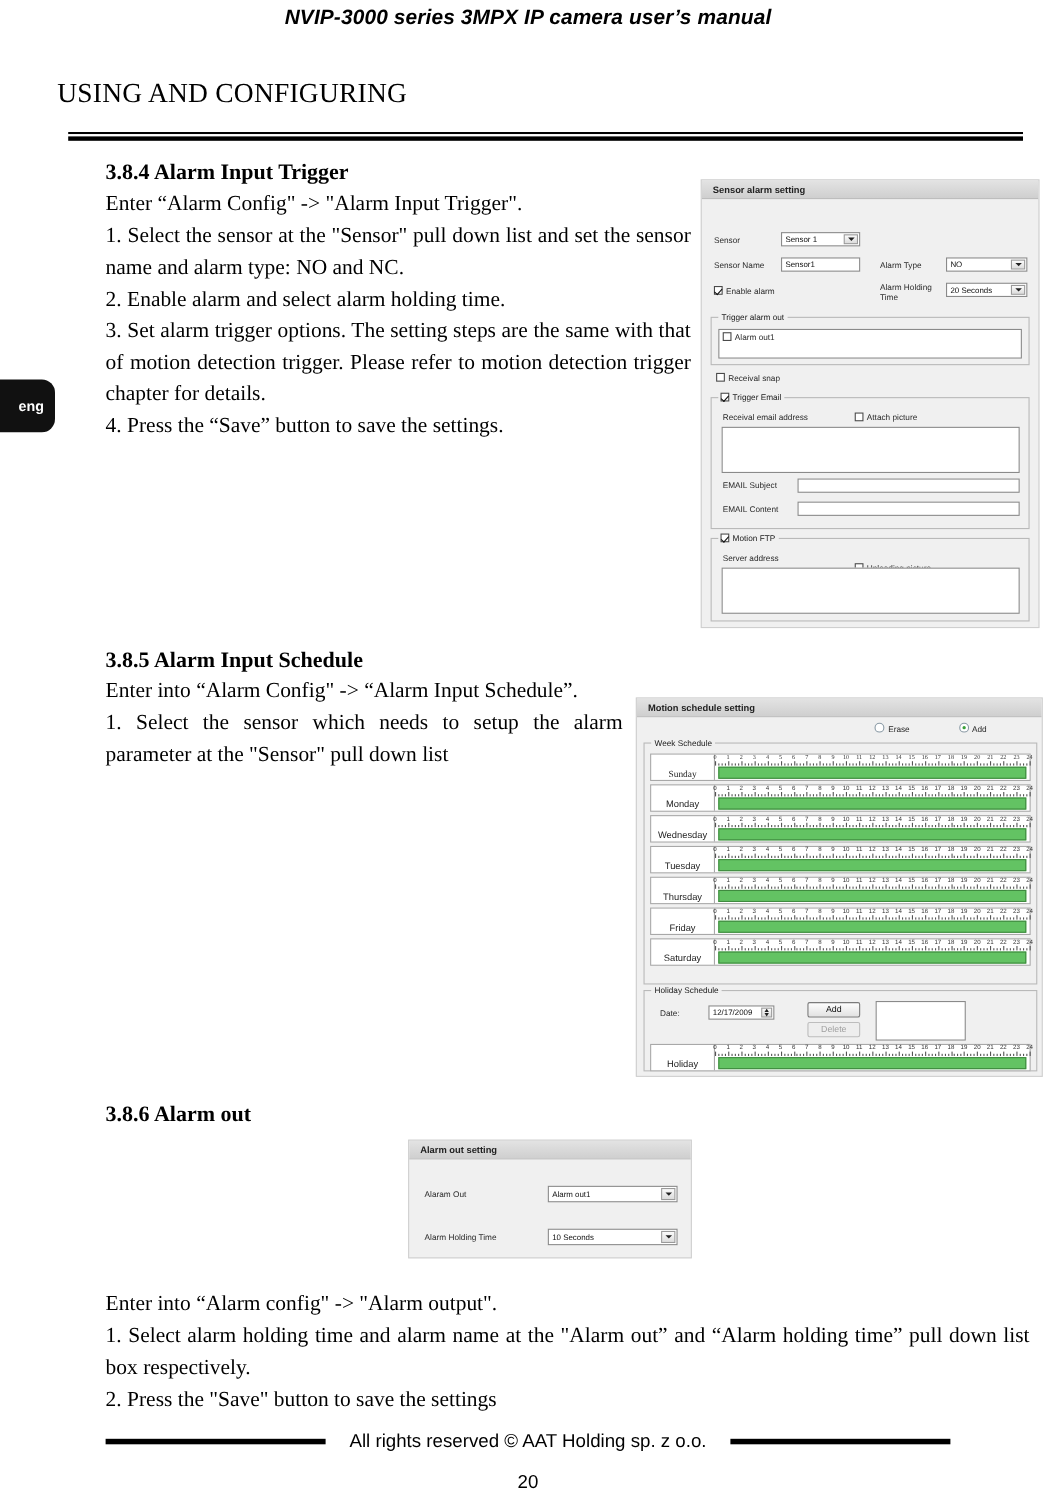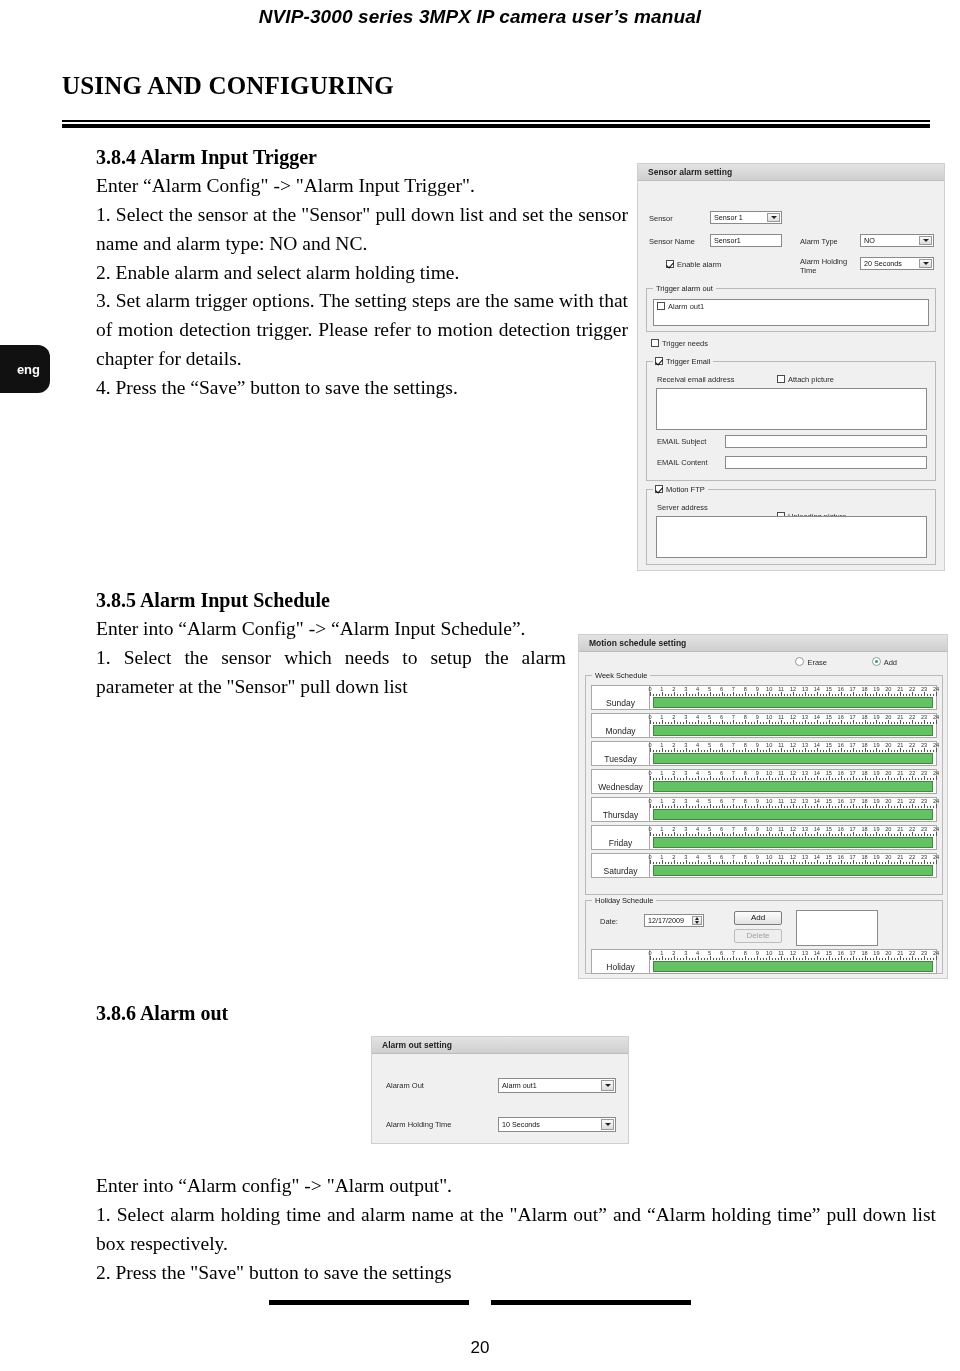--- a/index.html
+++ b/index.html
@@ -28,23 +28,23 @@
     border-radius: 0 12px 12px 0;
     color: #ffffff;
     font-family: "Liberation Sans", sans-serif;
     font-size: 13px; font-weight: 700;
     display: flex; align-items: center; justify-content: flex-end;
     padding-right: 10px;
   }
 
   
   .chapter-title {
-    position: absolute; left: 62px; top: 72px;
+    position: absolute; left: 52px; top: 72px;
     font-family: "Liberation Serif", serif;
-    font-weight: 700; font-size: 25px; color: #000;
+    font-weight: 400; font-size: 25px; color: #000;
     letter-spacing: .2px;
   }
   .rule-double {
     position: absolute; left: 62px; top: 120px; width: 868px;
   }
   .rule-double .r1 { height: 2px; background: #000; }
   .rule-double .r2 { height: 2px; background: #fff; }
   .rule-double .r3 { height: 4px; background: #000; }
 
   
@@ -229,42 +229,42 @@
     <div style="position:absolute;left:11px;top:73px;" class="lbl">Sensor Name</div>
     <div class="inp" style="position:absolute;left:72px;top:70px;width:72px;">Sensor1</div>
     <div style="position:absolute;left:162px;top:73px;" class="lbl">Alarm Type</div>
     <div class="sel" style="position:absolute;left:222px;top:70px;width:74px;">
       <span>NO</span>
       <span class="arrow">
           <i></i>
         </span>
     </div>
 
-    <div style="position:absolute;left:28px;top:96px;" class="lbl">
+    <div style="position:absolute;left:11px;top:96px;" class="lbl">
       <span class="cbx on"></span><span>Enable alarm</span>
     </div>
     <div style="position:absolute;left:162px;top:93px;width:58px;line-height:9px;" class="lbl">Alarm Holding Time</div>
     <div class="sel" style="position:absolute;left:222px;top:93px;width:74px;">
       <span>20 Seconds</span>
       <span class="arrow">
           <i></i>
         </span>
     </div>
 
     <div class="grp" style="position:absolute;left:8px;top:124px;width:290px;height:44px;">
       <span class="cap">Trigger alarm out</span>
       <div class="listbox" style="position:absolute;left:6px;top:10px;right:6px;bottom:5px;">
         <div style="padding:2px 0 0 3px;" class="lbl">
           <span class="cbx"></span><span>Alarm out1</span>
         </div>
       </div>
     </div>
 
     <div style="position:absolute;left:13px;top:175px;" class="lbl">
-      <span class="cbx"></span><span>Trigger needs</span>
+      <span class="cbx"></span><span>Receival snap</span>
     </div>
 
     <div class="grp" style="position:absolute;left:8px;top:197px;width:290px;height:120px;">
       <span class="cap with-cbx">
         <span class="cbx on"></span><span>Trigger Email</span>
       </span>
       <div style="position:absolute;left:10px;top:13px;" class="lbl">Receival email address</div>
       <div style="position:absolute;left:130px;top:13px;" class="lbl">
         <span class="cbx"></span><span>Attach picture</span>
       </div>
@@ -300,21 +300,21 @@
     <div style="position:absolute;right:120px;top:22px;" class="lbl">
       <span class="rad"></span><span>Erase</span>
     </div>
     <div style="position:absolute;right:50px;top:22px;" class="lbl">
       <span class="rad on"></span><span>Add</span>
     </div>
 
     <div class="grp" style="position:absolute;left:6px;top:40px;width:358px;height:220px;">
       <span class="cap">Week Schedule</span>
       <div id="week-rows" style="position:absolute;left:5px;top:9px;right:5px;">
-          <div class="daybox" style="margin-bottom: 3px;">
+          <div class="daybox" style="margin-bottom: 3px; font-family: Liberation Serif, serif;">
             <div class="dname">Sunday</div>
             <div class="dtime">
               <div class="ruler">
                 <span class="num" style="left: 0%;">0</span>
                 <span class="tick" style="left: 0%; height: 4px;"></span>
                 <span class="tick" style="left: 1.04167%; height: 2px;"></span>
                 <span class="tick" style="left: 2.08333%; height: 2px;"></span>
                 <span class="tick" style="left: 3.125%; height: 2px;"></span>
                 <span class="num" style="left: 4.16667%;">1</span>
                 <span class="tick" style="left: 4.16667%; height: 4px;"></span>
@@ -561,21 +561,21 @@
                 <span class="tick" style="left: 96.875%; height: 2px;"></span>
                 <span class="tick" style="left: 97.9167%; height: 2px;"></span>
                 <span class="tick" style="left: 98.9583%; height: 2px;"></span>
                 <span class="num" style="left: 100%;">24</span>
                 <span class="tick" style="left: 100%; height: 4px;"></span>
               </div>
               <div class="greenbar" style="margin-left: calc(0% + 3px); width: calc(100% - 6px);"></div>
             </div>
           </div>
           <div class="daybox" style="margin-bottom: 3px;">
-            <div class="dname">Tuesday</div>
+            <div class="dname">Wednesday</div>
             <div class="dtime">
               <div class="ruler">
                 <span class="num" style="left: 0%;">0</span>
                 <span class="tick" style="left: 0%; height: 4px;"></span>
                 <span class="tick" style="left: 1.04167%; height: 2px;"></span>
                 <span class="tick" style="left: 2.08333%; height: 2px;"></span>
                 <span class="tick" style="left: 3.125%; height: 2px;"></span>
                 <span class="num" style="left: 4.16667%;">1</span>
                 <span class="tick" style="left: 4.16667%; height: 4px;"></span>
                 <span class="tick" style="left: 5.20833%; height: 2px;"></span>
@@ -691,21 +691,21 @@
                 <span class="tick" style="left: 96.875%; height: 2px;"></span>
                 <span class="tick" style="left: 97.9167%; height: 2px;"></span>
                 <span class="tick" style="left: 98.9583%; height: 2px;"></span>
                 <span class="num" style="left: 100%;">24</span>
                 <span class="tick" style="left: 100%; height: 4px;"></span>
               </div>
               <div class="greenbar" style="margin-left: calc(0% + 3px); width: calc(100% - 6px);"></div>
             </div>
           </div>
           <div class="daybox" style="margin-bottom: 3px;">
-            <div class="dname">Wednesday</div>
+            <div class="dname">Tuesday</div>
             <div class="dtime">
               <div class="ruler">
                 <span class="num" style="left: 0%;">0</span>
                 <span class="tick" style="left: 0%; height: 4px;"></span>
                 <span class="tick" style="left: 1.04167%; height: 2px;"></span>
                 <span class="tick" style="left: 2.08333%; height: 2px;"></span>
                 <span class="tick" style="left: 3.125%; height: 2px;"></span>
                 <span class="num" style="left: 4.16667%;">1</span>
                 <span class="tick" style="left: 4.16667%; height: 4px;"></span>
                 <span class="tick" style="left: 5.20833%; height: 2px;"></span>
@@ -1391,17 +1391,18 @@
   </div>
 
   <div class="block-d">
     <div class="txt">Enter into “Alarm config" -&gt; "Alarm output".</div>
     <div class="txt just">1. Select alarm holding time and alarm name at the "Alarm out” and “Alarm holding time” pull down list box respectively.</div>
     <div class="txt">2. Press the "Save" button to save the settings</div>
   </div>
 
   <div class="footer">
     <div class="bar"></div>
+    <div class="ftext">All rights reserved © AAT Holding sp. z o.o.</div>
     <div class="bar"></div>
   </div>
   <div class="pageno">20</div>
 
 </div>
 
 </body></html>

